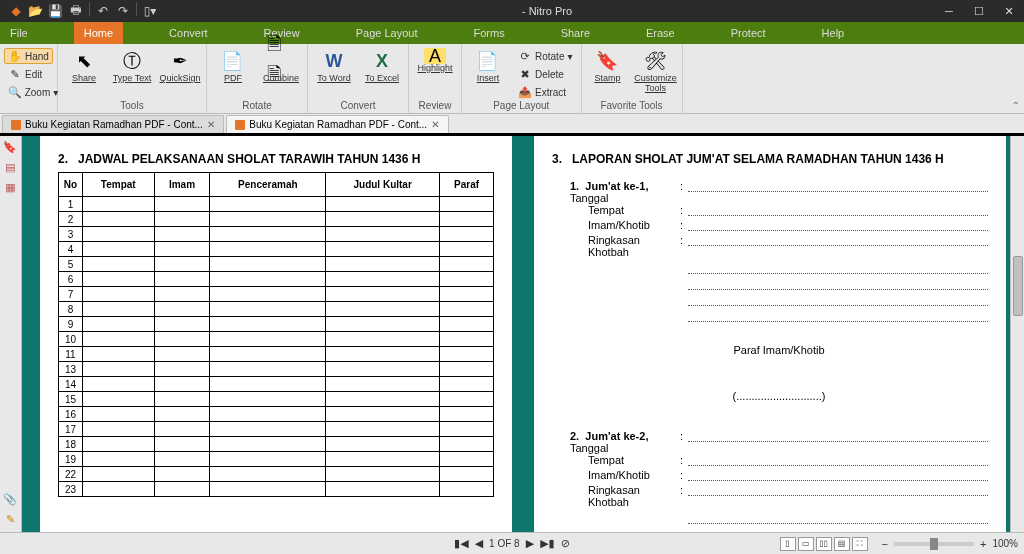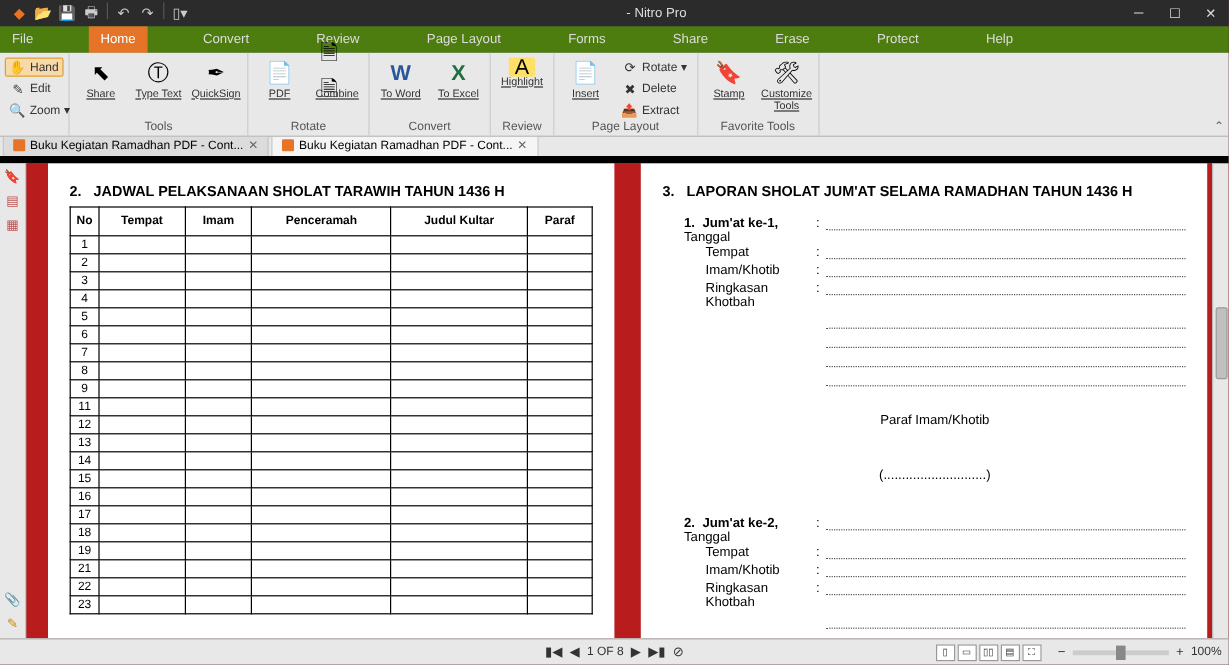--- a/index.html
+++ b/index.html
@@ -27,31 +27,31 @@
 .ribbon-btns { display: flex; gap: 4px; height: 52px; align-items: flex-start; }
 .r-btn { display: flex; flex-direction: column; align-items: center; justify-content: flex-start; width: 44px; padding-top: 2px; cursor: pointer; }
 .r-btn .icn { width: 28px; height: 26px; display: flex; align-items: center; justify-content: center; font-size: 18px; }
 .r-btn .lbl { font-size: 9px; color: #333; text-align: center; line-height: 1.1; text-decoration: underline; }
 .r-small-col { display: flex; flex-direction: column; gap: 2px; padding-top: 2px; }
 .r-small { display: flex; align-items: center; gap: 3px; font-size: 10px; color: #333; cursor: pointer; padding: 1px 4px; }
 .r-small .icn { width: 14px; height: 14px; display: flex; align-items: center; justify-content: center; font-size: 11px; }
 .r-small.active { background: #f8d9a8; border: 1px solid #e0a030; border-radius: 2px; padding: 0 3px; }
 
 
-.tabs { height: 22px; background: #e8e8e8; display: flex; align-items: flex-end; border-bottom: 6px solid #000000; }
+.tabs { height: 22px; background: #e8e8e8; display: flex; align-items: flex-end; border-bottom: 3px solid #000000; }
 .doc-tab { display: flex; align-items: center; gap: 4px; padding: 3px 8px; font-size: 10px; background: #dcdcdc; border: 1px solid #bbb; border-bottom: none; border-radius: 2px 2px 0 0; margin-left: 2px; cursor: pointer; }
 .doc-tab.active { background: #f5f5f5; }
 .doc-tab .icn { width: 10px; height: 10px; background: #e67428; border-radius: 1px; }
 .doc-tab .close { font-size: 10px; color: #666; }
 
 
 .workspace { height: 396px; display: flex; background: #4a4a4a; }
 .sidebar { width: 22px; background: #e8e8e8; display: flex; flex-direction: column; gap: 6px; align-items: center; padding-top: 4px; border-right: 1px solid #bbb; }
 .sidebar-ic { width: 14px; height: 14px; font-size: 11px; color: #b55; cursor: pointer; display: flex; align-items: center; justify-content: center; }
-.doc-area { flex: 1; background: #b91c1c; display: flex; gap: 22px; padding: 0 18px; overflow: hidden; position: relative; }
+.doc-area { flex: 1; background: #0f766e; display: flex; gap: 22px; padding: 0 18px; overflow: hidden; position: relative; }
 .scrollbar { width: 14px; background: #e8e8e8; border-left: 1px solid #bbb; position: absolute; right: 0; top: 0; bottom: 0; }
 .scroll-thumb { width: 10px; height: 60px; background: #c0c0c0; border: 1px solid #999; margin: 120px auto 0; border-radius: 2px; }
 
 .page { background: #fff; flex: 1; padding: 16px 18px 0 18px; overflow: hidden; font-family: Calibri, sans-serif; }
 .page h3 { font-size: 12px; font-weight: bold; margin-bottom: 6px; }
 .page h3 .num { display: inline-block; width: 20px; }
 
 
 table.sched { width: 100%; border-collapse: collapse; font-size: 10px; }
 table.sched th, table.sched td { border: 1px solid #000; text-align: center; padding: 1px 2px; }
@@ -328,36 +328,36 @@
             </tr>
             <tr>
               <td>9</td>
               <td></td>
               <td></td>
               <td></td>
               <td></td>
               <td></td>
             </tr>
             <tr>
+              <td>10</td>
+              <td></td>
+              <td></td>
+              <td></td>
+              <td></td>
+              <td></td>
+            </tr>
+            <tr>
               <td>11</td>
               <td></td>
               <td></td>
               <td></td>
               <td></td>
               <td></td>
             </tr>
             <tr>
-              <td>12</td>
-              <td></td>
-              <td></td>
-              <td></td>
-              <td></td>
-              <td></td>
-            </tr>
-            <tr>
               <td>13</td>
               <td></td>
               <td></td>
               <td></td>
               <td></td>
               <td></td>
             </tr>
             <tr>
               <td>14</td>
               <td></td>
@@ -393,28 +393,20 @@
             <tr>
               <td>18</td>
               <td></td>
               <td></td>
               <td></td>
               <td></td>
               <td></td>
             </tr>
             <tr>
               <td>19</td>
-              <td></td>
-              <td></td>
-              <td></td>
-              <td></td>
-              <td></td>
-            </tr>
-            <tr>
-              <td>21</td>
               <td></td>
               <td></td>
               <td></td>
               <td></td>
               <td></td>
             </tr>
             <tr>
               <td>22</td>
               <td></td>
               <td></td>

